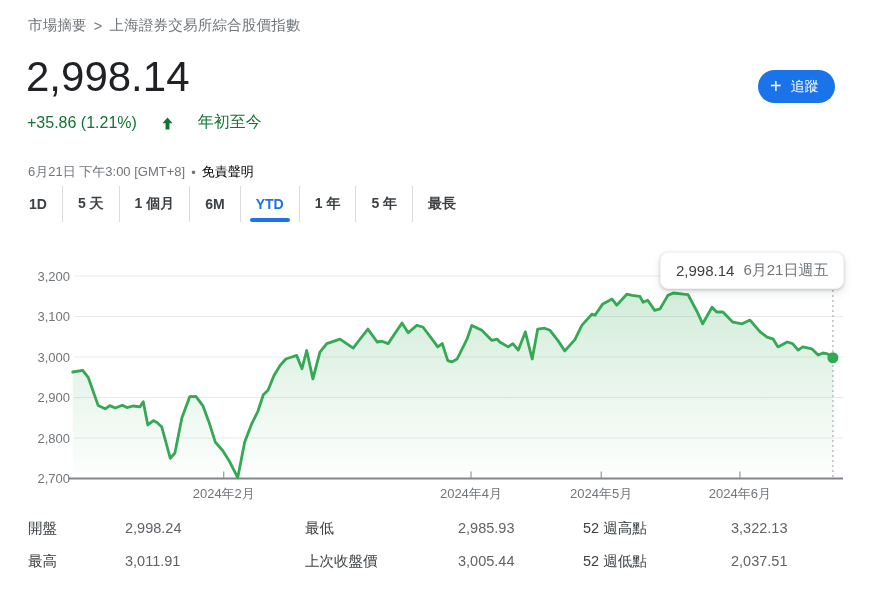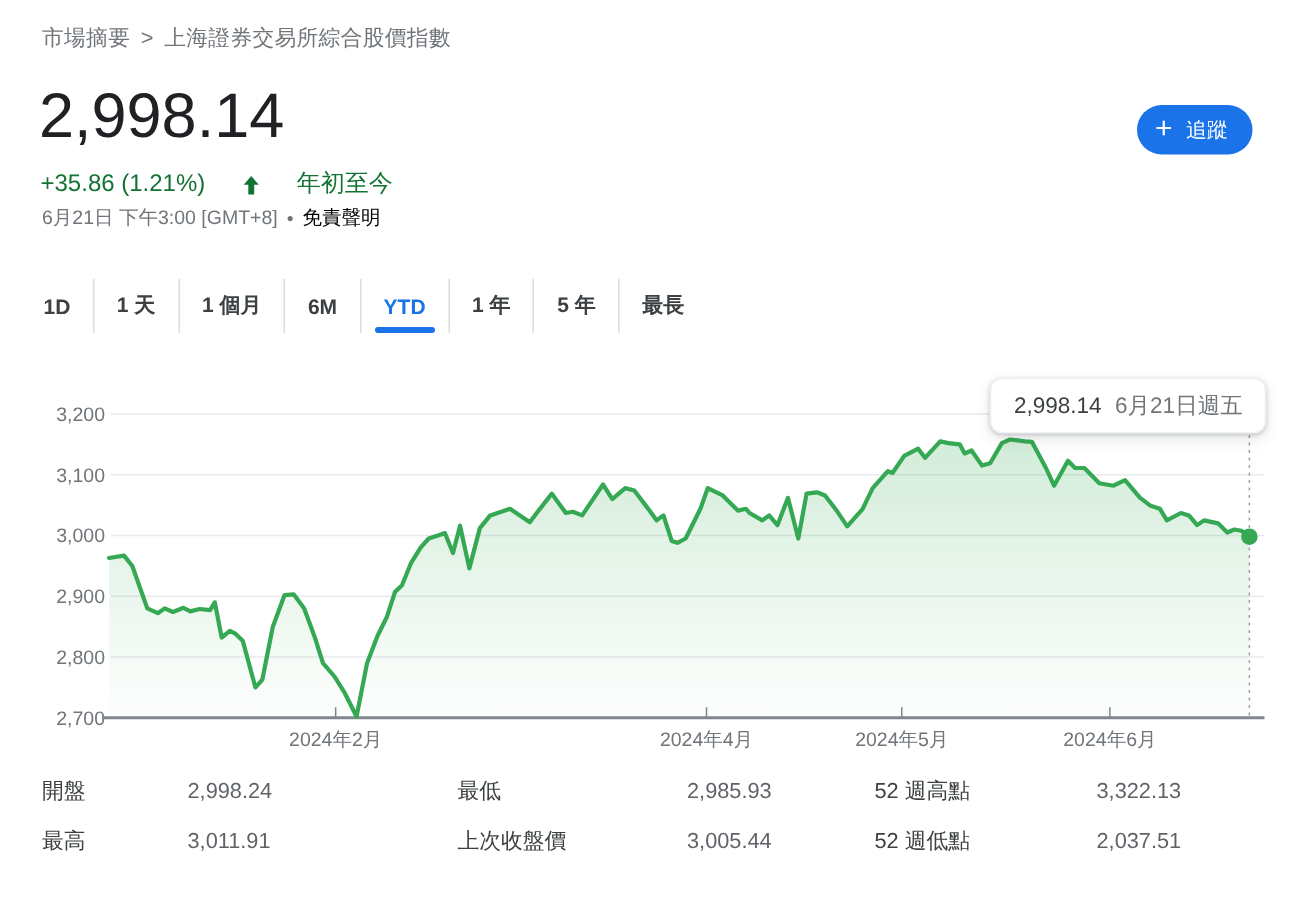--- a/index.html
+++ b/index.html
@@ -16,21 +16,21 @@
   .follow-btn { left:758px; top:70px; height:33px; background:#1a73e8; color:#fff;
                 border:none; border-radius:17px; padding:0 16px 0 12px;
                 display:flex; align-items:center; gap:9px; font-size:14px; cursor:pointer;
                 font-family:inherit; }
   .follow-btn .plus { font-size:20px; font-weight:400; line-height:1; margin-top:-2px; }
 
   .change-row { left:27px; top:112px; font-size:16px; color:#137333; display:flex;
                 align-items:center; gap:23px; }
   .change-row .arrow svg { display:block; margin-top:1px; }
 
-  .date-row { left:28px; top:136px; font-size:13px; color:#70757a; display:flex; gap:6px;
+  .date-row { left:28px; top:163px; font-size:13px; color:#70757a; display:flex; gap:6px;
               align-items:center; }
   .disclaimer { color:#000000; text-decoration:none; }
 
   .tab-bar { left:28px; top:186px; display:flex; height:36px; align-items:stretch; }
   .tab { position:relative; display:flex; align-items:center; padding:0 15px;
          font-size:14px; color:#3c4043; cursor:pointer; border-right:1px solid #dadce0;font-weight:bold; }
   .tab:first-child { padding-left:1px; }
   .tab:last-child { border-right:none; }
   .tab.active { color:#1a73e8; }
   .tab-underline { position:absolute; left:50%; transform:translateX(-50%); bottom:0;
@@ -80,21 +80,21 @@
   <span>6月21日 下午3:00 [GMT+8]</span>
   <span>•</span>
   <a class="disclaimer" href="#">免責聲明</a>
 </div>
 
 <div class="abs tab-bar" id="tab-bar">
     <div class="tab">
       <span>1D</span>
     </div>
     <div class="tab">
-      <span>1 天</span>
+      <span>5 天</span>
     </div>
     <div class="tab">
       <span>1 個月</span>
     </div>
     <div class="tab">
       <span>6M</span>
     </div>
     <div class="tab active">
       <span>YTD</span>
       <div class="tab-underline"></div>

